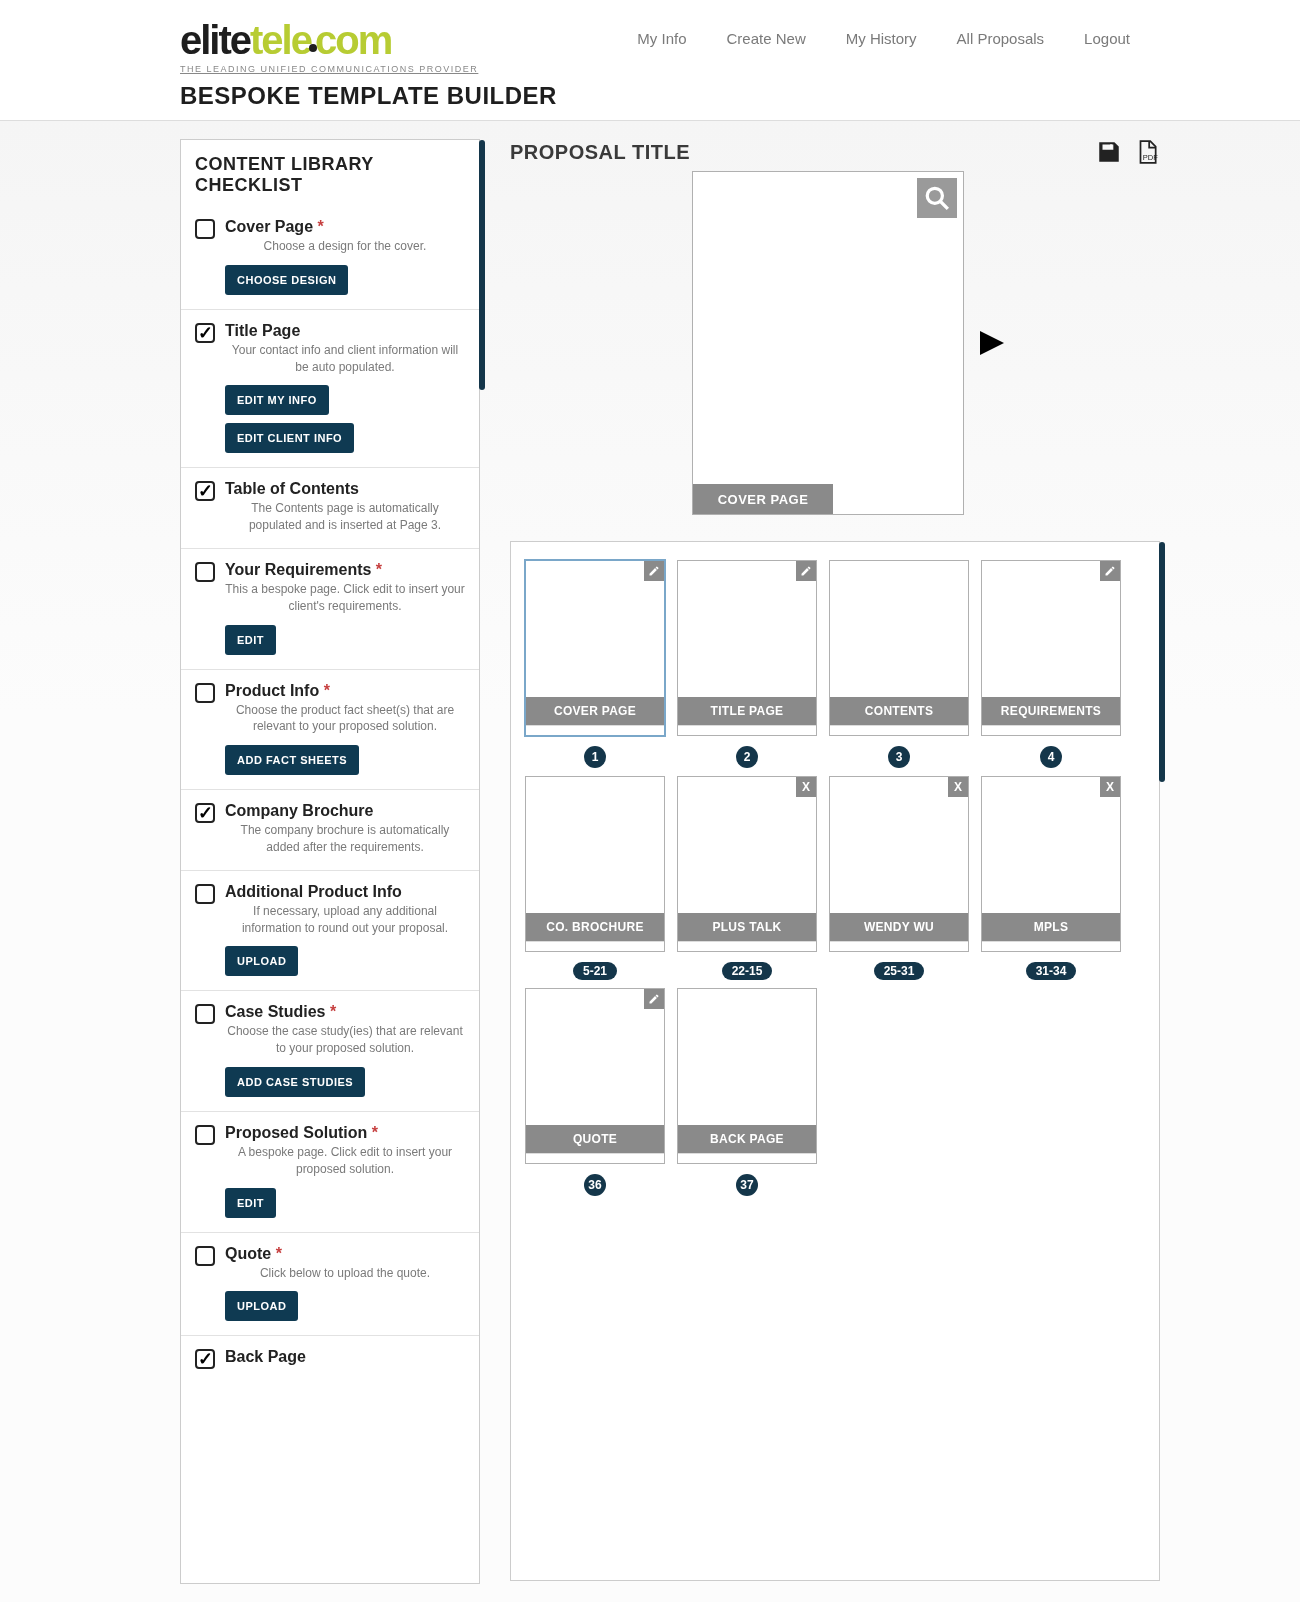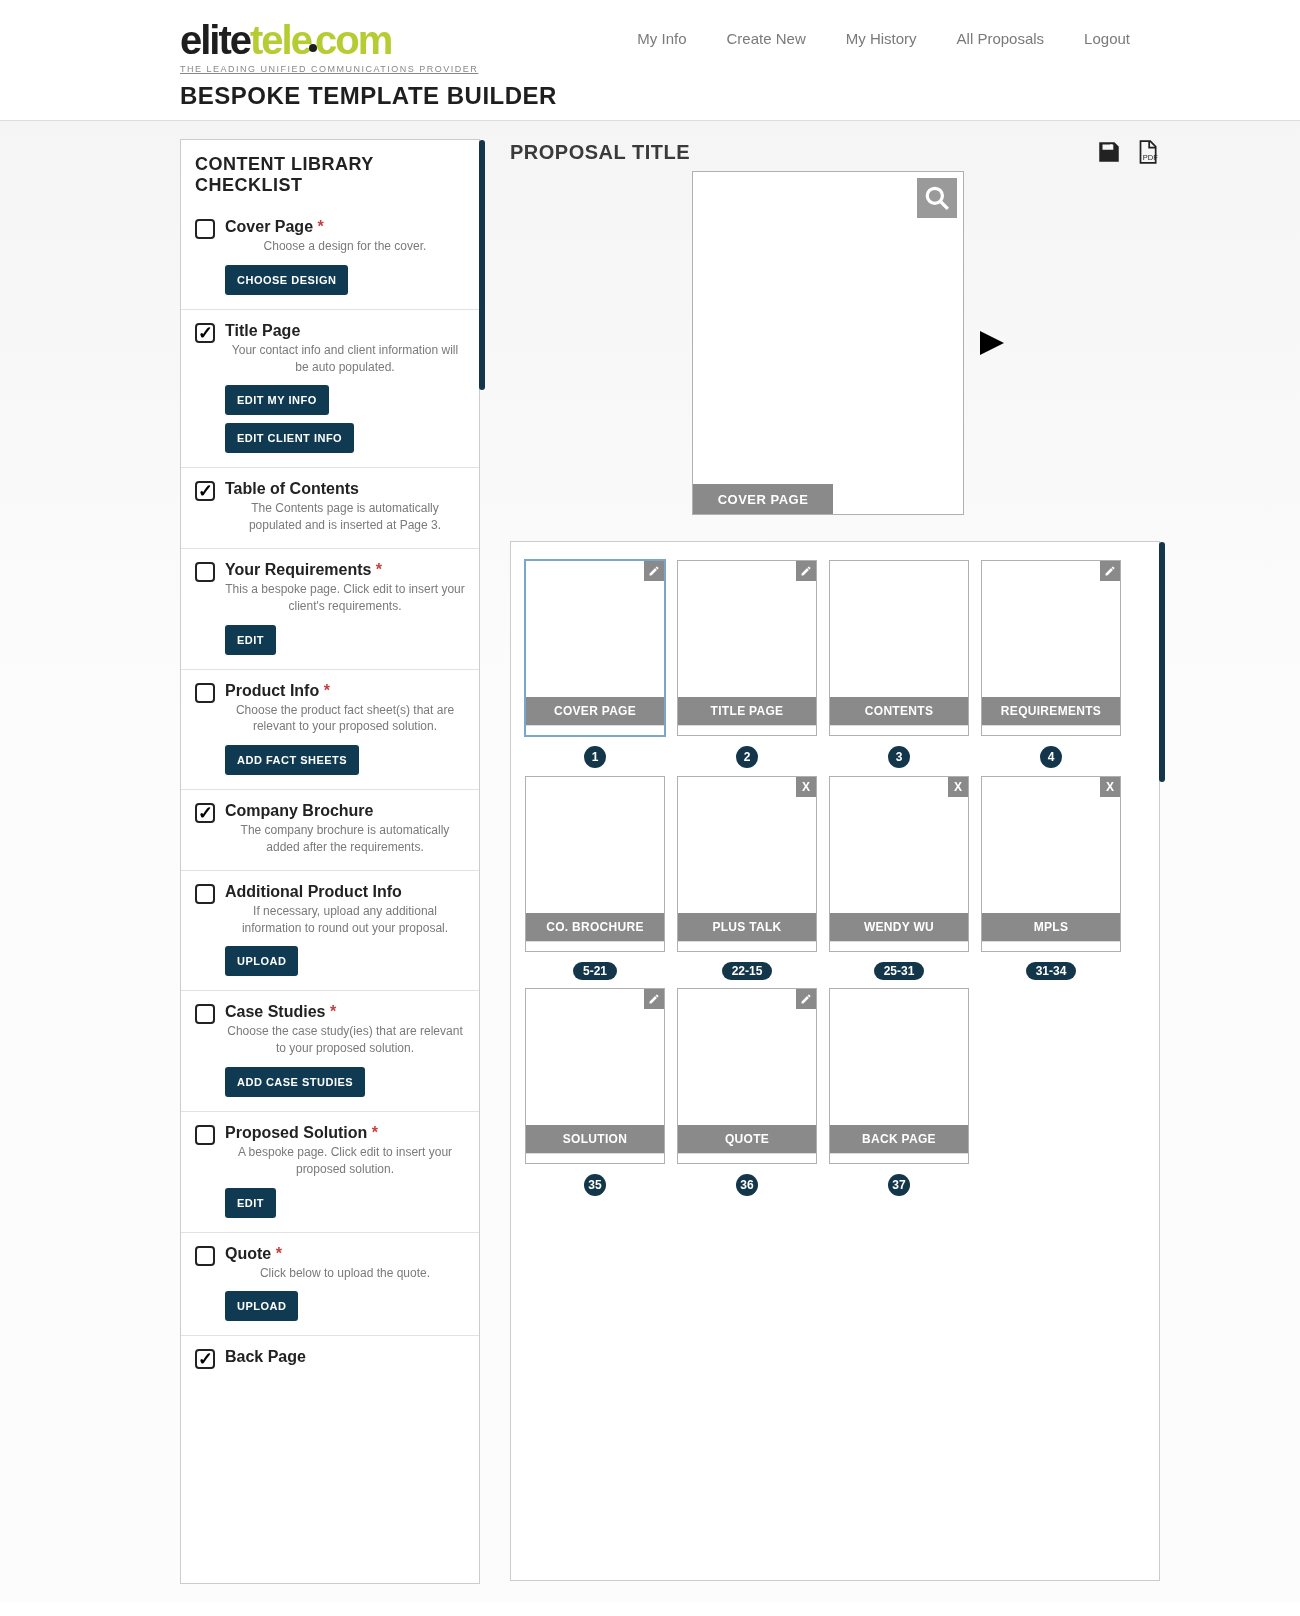--- a/index.html
+++ b/index.html
@@ -512,34 +512,20 @@
             <div class="prow">
               <div class="pcard-wrap">
                 <div class="pcard">
                   <div class="pcard-fill">
                     <div class="corner edit">
                       <svg viewBox="0 0 24 24">
                         <path d="M3 17.25V21h3.75L17.81 9.94l-3.75-3.75L3 17.25zM20.71 7.04a1 1 0 0 0 0-1.41l-2.34-2.34a1 1 0 0 0-1.41 0l-1.83 1.83 3.75 3.75 1.83-1.83z"></path>
                       </svg>
                     </div>
                   </div>
-                  <div class="pcard-label">SOLUTION</div>
-                  <div class="pcard-strip"></div>
-                </div>
-                <div class="pnum">35</div>
-              </div>
-              <div class="pcard-wrap">
-                <div class="pcard">
-                  <div class="pcard-fill">
-                    <div class="corner edit">
-                      <svg viewBox="0 0 24 24">
-                        <path d="M3 17.25V21h3.75L17.81 9.94l-3.75-3.75L3 17.25zM20.71 7.04a1 1 0 0 0 0-1.41l-2.34-2.34a1 1 0 0 0-1.41 0l-1.83 1.83 3.75 3.75 1.83-1.83z"></path>
-                      </svg>
-                    </div>
-                  </div>
                   <div class="pcard-label">QUOTE</div>
                   <div class="pcard-strip"></div>
                 </div>
                 <div class="pnum">36</div>
               </div>
               <div class="pcard-wrap">
                 <div class="pcard">
                   <div class="pcard-fill"></div>
                   <div class="pcard-label">BACK PAGE</div>
                   <div class="pcard-strip"></div>

